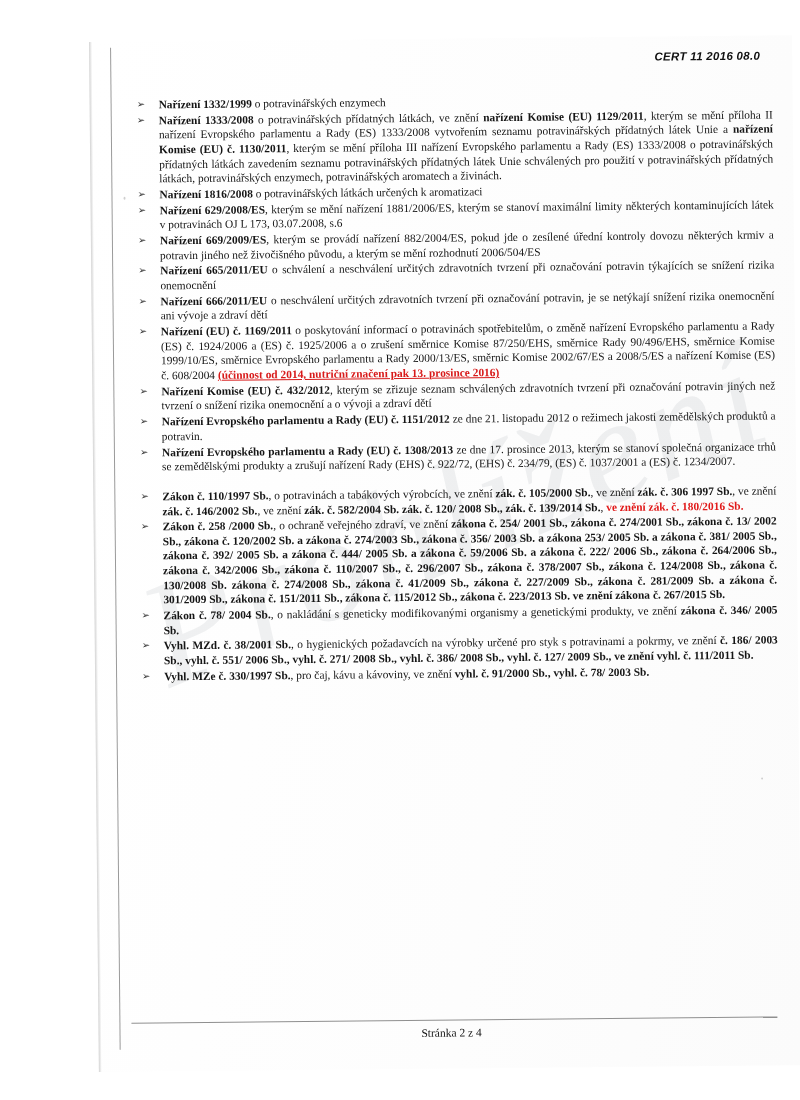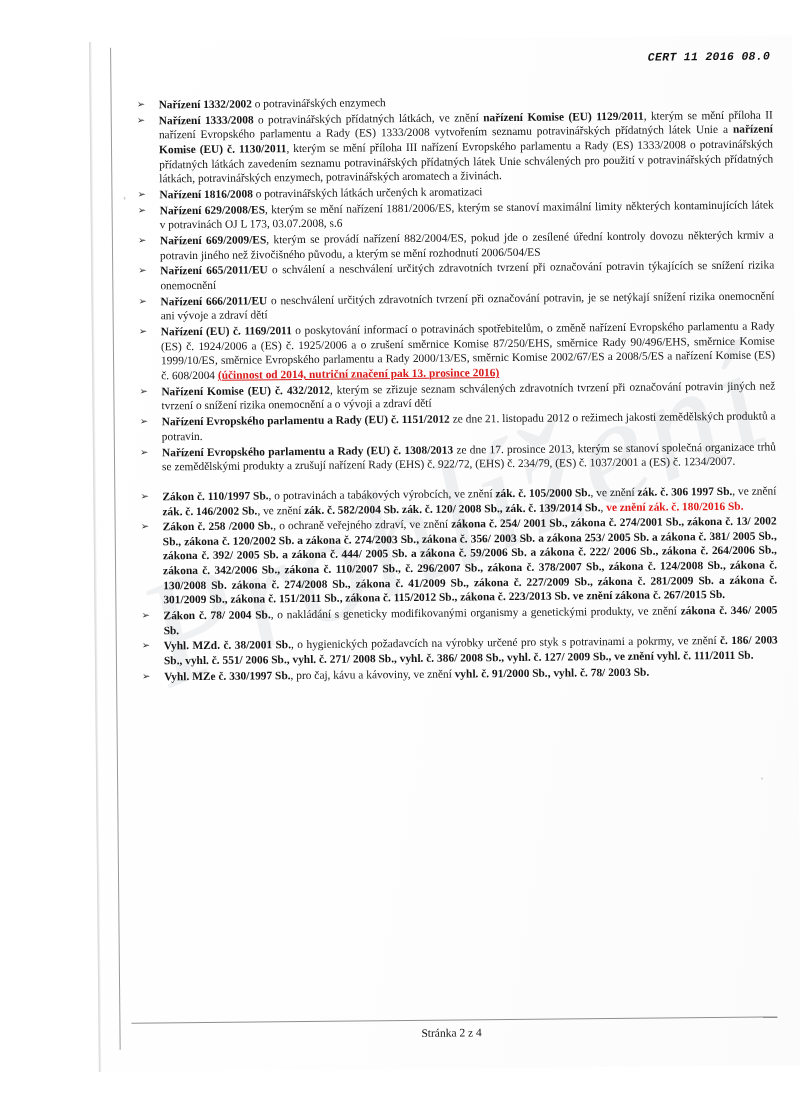--- a/index.html
+++ b/index.html
@@ -57,22 +57,22 @@
     color: rgba(115,125,140,0.11);
     transform: rotate(-22deg);
     transform-origin: 0 0;
     white-space: nowrap;
     pointer-events: none;
     letter-spacing: 4px;
   }
 
   .header {
     position: absolute;
-    right: 22px; top: 14px;
-    font-family: Liberation Mono, monospace;
+    right: 32px; top: 14px;
+    font-family: Liberation Sans, sans-serif;
     font-style: italic;
     font-weight: bold;
     font-size: 11.5px;
     letter-spacing: 0.3px;
     color: #111;
     white-space: nowrap;
   }
 
   .content {
     position: absolute;
@@ -135,21 +135,21 @@
 
     <div class="frame-line"></div>
 
     <div class="watermark">Prohlížení</div>
 
     <div class="header">CERT 11 2016 08.0</div>
 
     <div class="content">
 
       <ul class="bullets">
-        <li><span class="marker">➢</span><span><b>Nařízení 1332/2002</b> o potravinářských enzymech</span></li>
+        <li><span class="marker">➢</span><span><b>Nařízení 1332/1999</b> o potravinářských enzymech</span></li>
         <li><span class="marker">➢</span><span><b>Nařízení 1333/2008</b> o potravinářských přídatných látkách, ve znění <b>nařízení Komise (EU) 1129/2011</b>, kterým se mění příloha II nařízení Evropského parlamentu a Rady (ES) 1333/2008 vytvořením seznamu potravinářských přídatných látek Unie a <b>nařízení Komise (EU) č. 1130/2011</b>, kterým se mění příloha III nařízení Evropského parlamentu a Rady (ES) 1333/2008 o potravinářských přídatných látkách zavedením seznamu potravinářských přídatných látek Unie schválených pro použití v potravinářských přídatných látkách, potravinářských enzymech, potravinářských aromatech a živinách.</span></li>
         <li><span class="marker">➢</span><span><b>Nařízení 1816/2008</b> o potravinářských látkách určených k aromatizaci</span></li>
         <li><span class="marker">➢</span><span><b>Nařízení 629/2008/ES</b>, kterým se mění nařízení 1881/2006/ES, kterým se stanoví maximální limity některých kontaminujících látek v potravinách  OJ L 173, 03.07.2008, s.6</span></li>
         <li><span class="marker">➢</span><span><b>Nařízení 669/2009/ES</b>, kterým se provádí nařízení  882/2004/ES, pokud jde o zesílené úřední kontroly dovozu některých krmiv a potravin jiného než živočišného původu, a kterým se mění rozhodnutí 2006/504/ES</span></li>
         <li><span class="marker">➢</span><span><b>Nařízení 665/2011/EU</b> o schválení a neschválení určitých zdravotních tvrzení při označování potravin týkajících se snížení rizika onemocnění</span></li>
         <li><span class="marker">➢</span><span><b>Nařízení 666/2011/EU</b> o neschválení určitých zdravotních tvrzení při označování potravin, je se netýkají snížení rizika onemocnění ani vývoje a zdraví dětí</span></li>
         <li><span class="marker">➢</span><span><b>Nařízení (EU) č. 1169/2011</b>  o poskytování informací o potravinách spotřebitelům, o změně nařízení Evropského parlamentu a Rady (ES) č.  1924/2006 a (ES) č.  1925/2006 a o zrušení směrnice Komise 87/250/EHS, směrnice Rady 90/496/EHS, směrnice Komise 1999/10/ES, směrnice Evropského parlamentu a Rady 2000/13/ES, směrnic  Komise 2002/67/ES a 2008/5/ES a nařízení Komise (ES) č. 608/2004 <span class="red-u">(účinnost od 2014, nutriční značení pak 13. prosince 2016)</span></span></li>
         <li><span class="marker">➢</span><span><b>Nařízení Komise (EU) č. 432/2012</b>, kterým se zřizuje seznam schválených zdravotních tvrzení při označování potravin jiných než tvrzení o snížení rizika onemocnění a o vývoji a zdraví dětí</span></li>
         <li><span class="marker">➢</span><span><b>Nařízení Evropského parlamentu a Rady (EU) č. 1151/2012</b> ze dne 21. listopadu 2012  o režimech jakosti zemědělských produktů a potravin.</span></li>
         <li><span class="marker">➢</span><span><b>Nařízení Evropského parlamentu a Rady (EU) č. 1308/2013</b> ze dne 17. prosince 2013, kterým se stanoví společná organizace trhů se zemědělskými produkty a zrušují nařízení Rady (EHS) č. 922/72, (EHS) č. 234/79, (ES) č. 1037/2001 a (ES) č. 1234/2007.</span></li>

